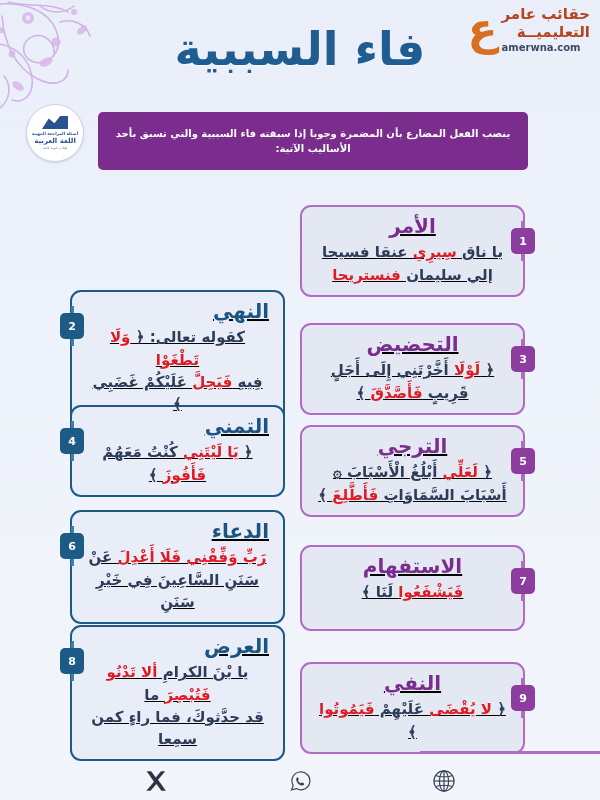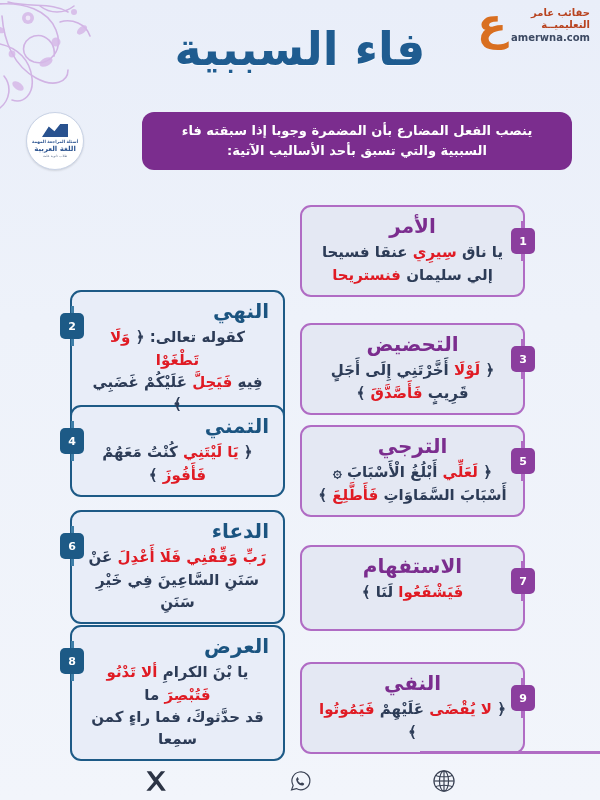--- a/index.html
+++ b/index.html
@@ -51,21 +51,21 @@
     font-size: 44px;
     line-height: .9;
     font-weight: 700;
     color: #d96f20;
     font-family: "DejaVu Sans", sans-serif;
     margin-top: -2px;
   }
   .brand-text { text-align: right; direction: rtl; }
   .brand-l1, .brand-l2 {
     color: #b8431f;
-    font-size: 10px;
+    font-size: 15px;
     font-weight: 700;
     line-height: 1.18;
     letter-spacing: 0;
   }
   .brand-url {
     color: #3d4a63;
     font-size: 10px;
     font-weight: 700;
     direction: ltr;
     text-align: left;
@@ -82,21 +82,21 @@
     font-size: 46px;
     font-weight: 700;
     color: #1f5c90;
     letter-spacing: -1px;
     text-shadow: 0 1px 0 rgba(255,255,255,.6);
   }
 
   
   .seal {
     position: absolute;
-    top: 112px;
+    top: 104px;
     left: 26px;
     width: 58px;
     height: 58px;
     border-radius: 50%;
     background: #ffffff;
     border: 1.5px solid #c9d3e6;
     display: flex;
     flex-direction: column;
     align-items: center;
     justify-content: center;
@@ -115,51 +115,50 @@
   .seal-l3 { font-size: 3.4px; color: #6a7b96; }
 
   
   .intro-banner {
     position: absolute;
     top: 112px;
     left: 98px;
     width: 430px;
     min-height: 58px;
     background: #7b2d8e;
-    border-radius: 12px;
+    border-radius: 5px;
     color: #ffffff;
-    font-size: 13px;
+    font-size: 10px;
     font-weight: 700;
     line-height: 1.5;
     text-align: center;
     padding: 9px 16px 10px;
     display: flex;
     align-items: center;
     justify-content: center;
-    margin-left: 44px;
   }
 
   
   .cards { position: absolute; top: 205px; left: 0; width: 600px; height: 555px; }
 
   .card {
     position: absolute;
     border-radius: 11px;
     background: #e4e9f4;
     padding: 7px 14px 9px;
     text-align: center;
   }
   .card::after {                 
     content: "";
     position: absolute;
     inset: 7px -5px -6px 7px;
     border-radius: 11px;
     z-index: -1;
   }
-  .card-inner { position: relative; z-index: 2; }
+  .card-inner { position: relative; z-index: 2; text-decoration: underline; }
 
   .card-title {
     font-size: 20px;
     font-weight: 700;
     line-height: 1.22;
     margin-bottom: 3px;
   }
   .card-body {
     font-size: 15px;
     font-weight: 700;

